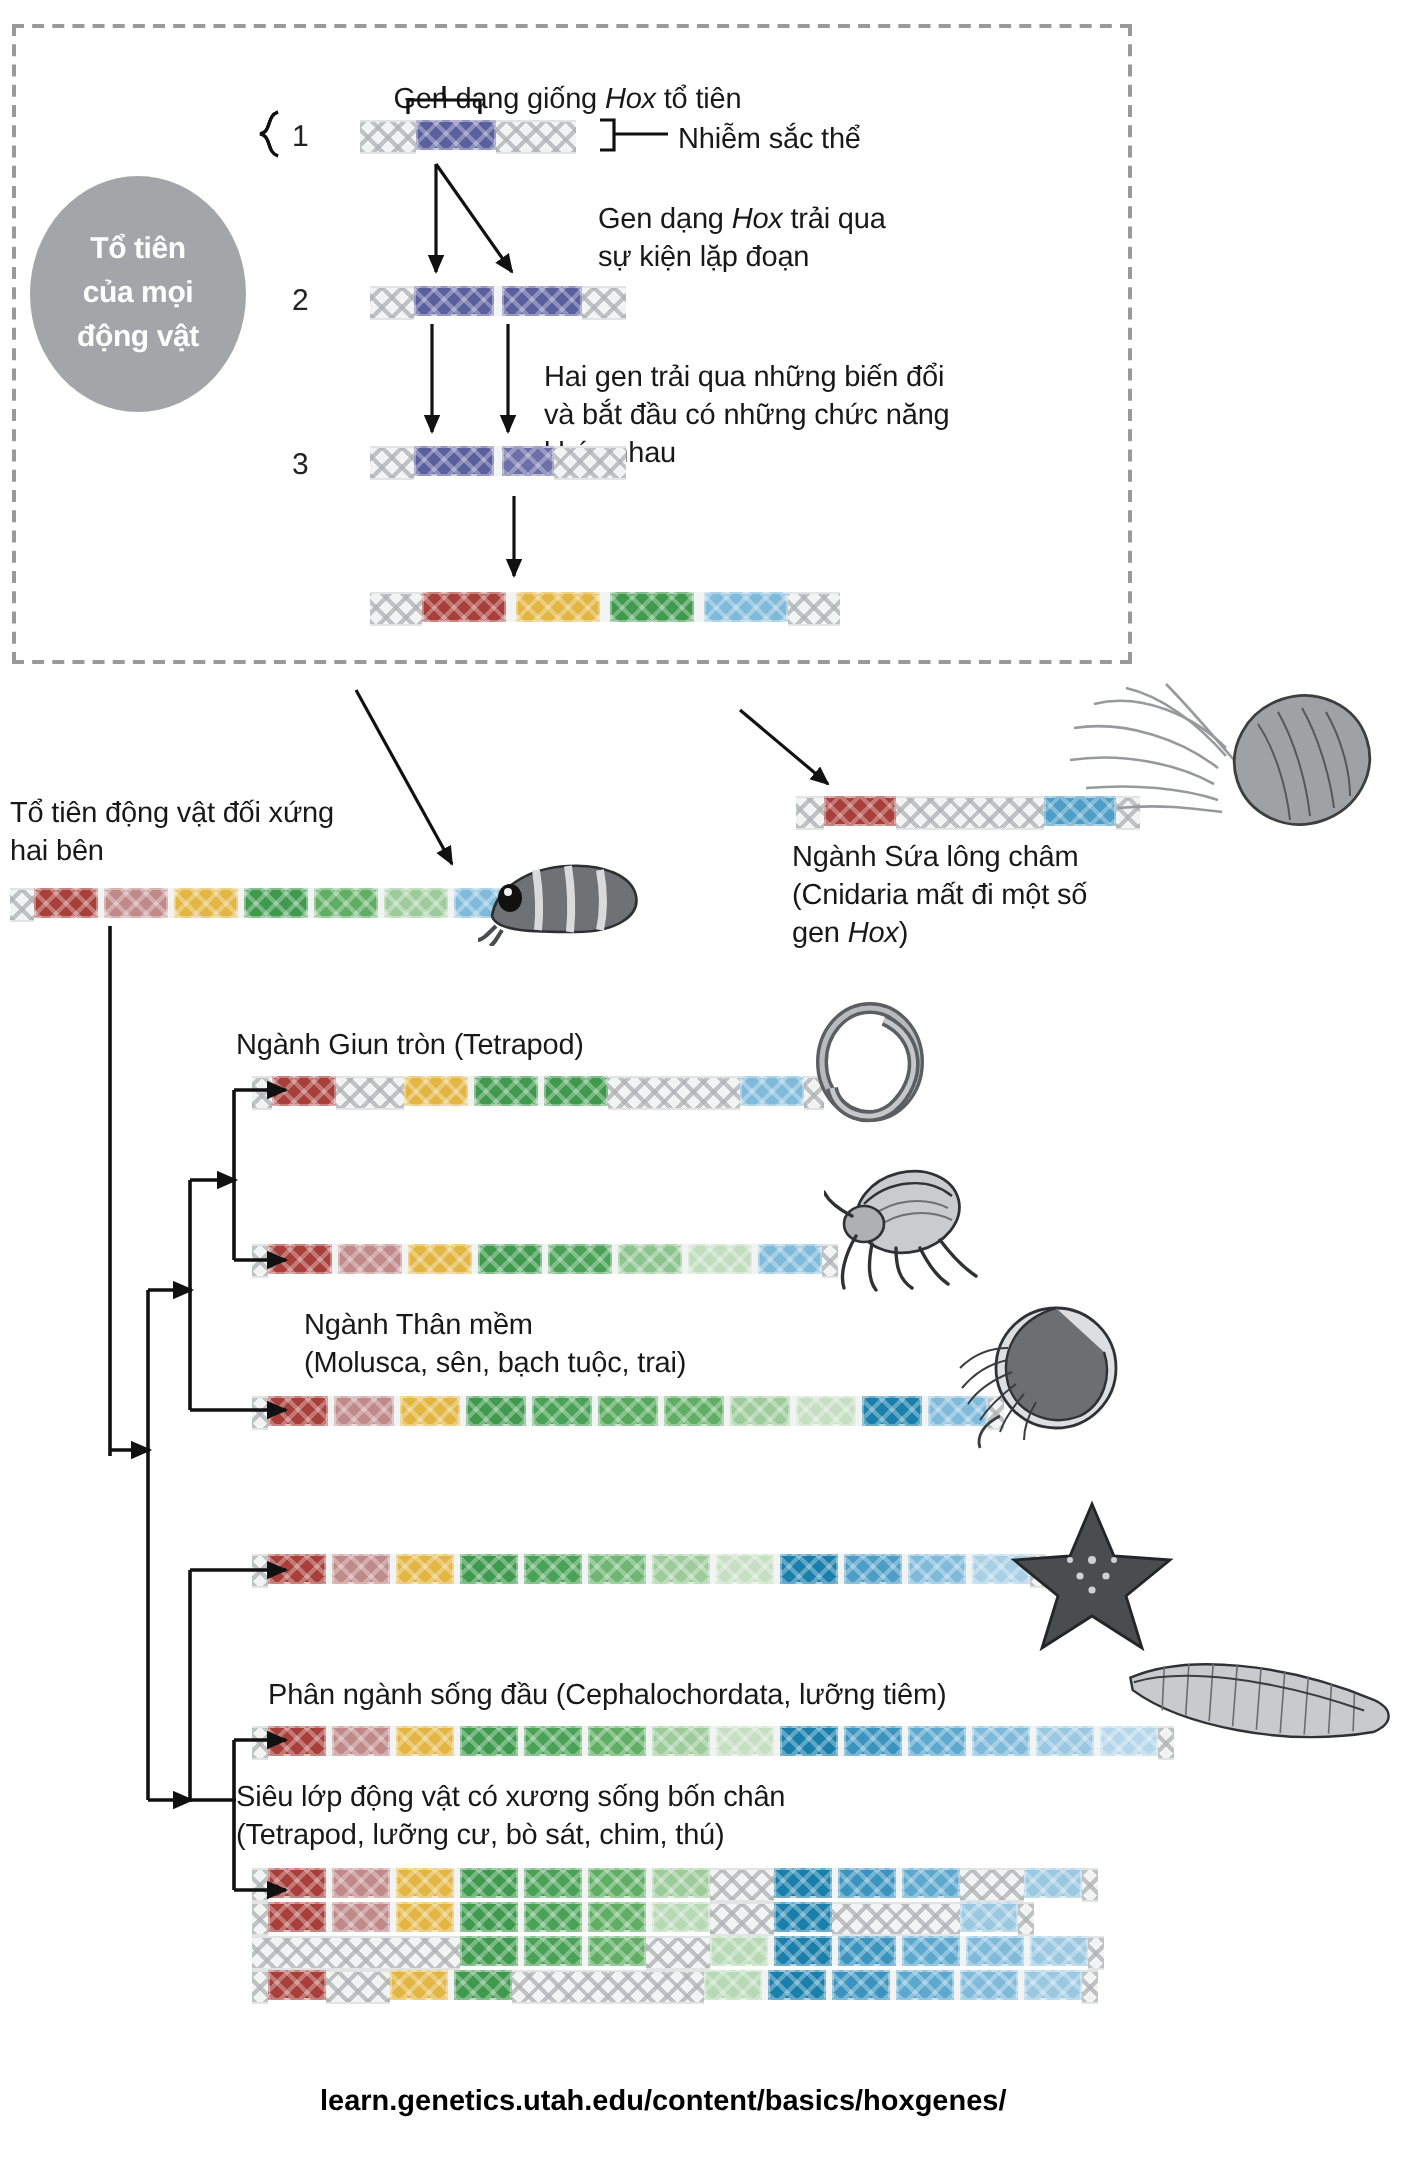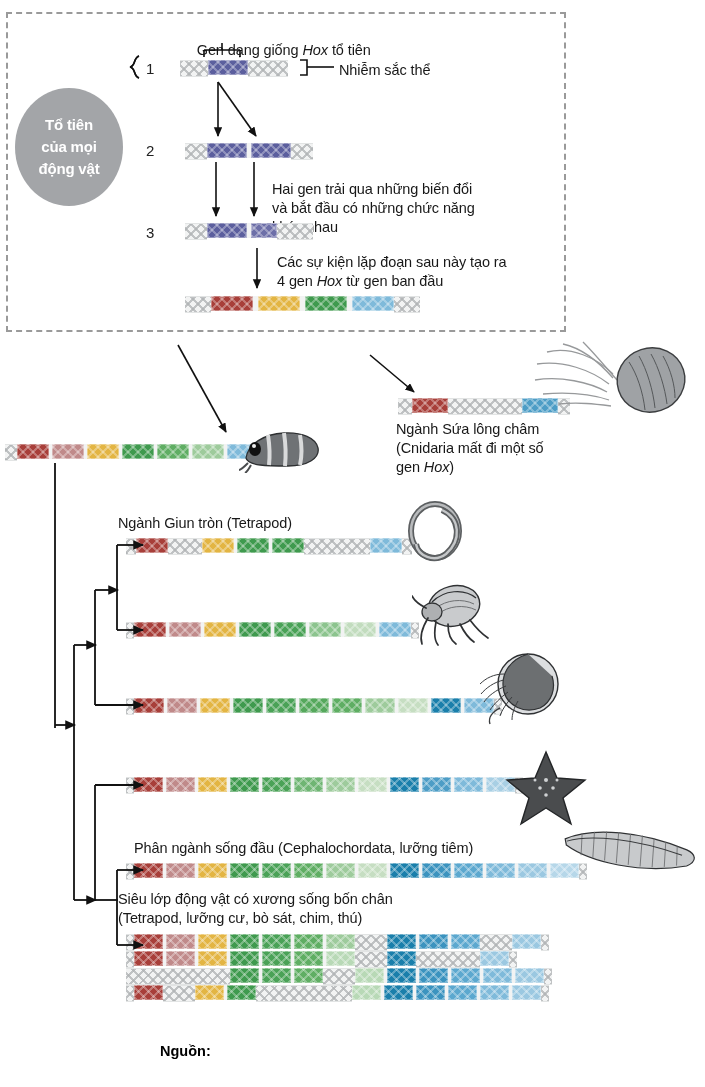--- a/index.html
+++ b/index.html
@@ -123,25 +123,25 @@
 động vật</div>
 
   <div class="num-label" style="left:146px; top:60px;">1</div>
   <div class="num-label" style="left:146px; top:142px;">2</div>
   <div class="num-label" style="left:146px; top:224px;">3</div>
 
   <div class="txt" style="left:181px; top:22px;">
     Gen dạng giống <i>Hox</i> tổ tiên
   </div>
   <div class="txt" style="left:339px; top:61px;">Nhiễm sắc thể</div>
+  <div class="txt" style="left:299px; top:101px;">Gen dạng <i>Hox</i> trải qua
+sự kiện lặp đoạn</div>
   <div class="txt" style="left:272px; top:180px;">Hai gen trải qua những biến đổi
 và bắt đầu có những chức năng
 khác nhau</div>
-  <div class="txt" style="left:277px; top:253px;">Các sự kiện lặp đoạn sau này tạo ra
-4 gen <i>Hox</i> từ gen ban đầu</div>
 
   <div class="chrom" style="left:180px; top:60px;">
       <div class="seg empty" style="width: 28px;"></div>
       <div class="seg gene" style="width: 40px; background-color: rgb(92, 95, 158);"></div>
       <div class="seg empty" style="width: 40px;"></div>
     </div>
   <div class="chrom" style="left:185px; top:143px;">
       <div class="seg empty" style="width: 22px;"></div>
       <div class="seg gene" style="width: 40px; background-color: rgb(92, 95, 158);"></div>
       <div class="seg spacer" style="width: 4px;"></div>
@@ -160,24 +160,28 @@
       <div class="seg gene" style="width: 42px; background-color: rgb(168, 63, 58);"></div>
       <div class="seg spacer" style="width: 5px;"></div>
       <div class="seg gene" style="width: 42px; background-color: rgb(227, 181, 67);"></div>
       <div class="seg spacer" style="width: 5px;"></div>
       <div class="seg gene" style="width: 42px; background-color: rgb(63, 154, 78);"></div>
       <div class="seg spacer" style="width: 5px;"></div>
       <div class="seg gene" style="width: 42px; background-color: rgb(127, 186, 218);"></div>
       <div class="seg empty" style="width: 26px;"></div>
     </div>
 
+  <div class="txt" style="left:5px; top:398px;">Tổ tiên động vật đối xứng
+hai bên</div>
   <div class="txt" style="left:396px; top:420px;">Ngành Sứa lông châm
 (Cnidaria mất đi một số
 gen <i>Hox</i>)</div>
   <div class="txt" style="left:118px; top:514px;">Ngành Giun tròn (Tetrapod)</div>
+  <div class="txt" style="left:152px; top:654px;">Ngành Thân mềm
+(Molusca, sên, bạch tuộc, trai)</div>
   <div class="txt" style="left:118px; top:890px;">Siêu lớp động vật có xương sống bốn chân
 (Tetrapod, lưỡng cư, bò sát, chim, thú)</div>
   <div class="txt" style="left:134px; top:839px;">Phân ngành sống đầu (Cephalochordata, lưỡng tiêm)</div>
 
   <div class="chrom" style="left:5px; top:444px;">
       <div class="seg empty" style="width: 12px;"></div>
       <div class="seg gene" style="width: 32px; background-color: rgb(168, 63, 58);"></div>
       <div class="seg spacer" style="width: 3px;"></div>
       <div class="seg gene" style="width: 32px; background-color: rgb(192, 138, 138);"></div>
       <div class="seg spacer" style="width: 3px;"></div>
@@ -571,18 +575,17 @@
       <path d="M95,785 L143,785" marker-end="url(#ah)"></path>
 
       <path d="M95,900 L118,900"></path>
       <path d="M117,870 L117,945"></path>
       <path d="M117,870 L143,870" marker-end="url(#ah)"></path>
       <path d="M117,945 L143,945" marker-end="url(#ah)"></path>
     </g>
   </svg>
 
   <div id="source-block">
-    <div>Nguồn:</div>
     <div>learn.genetics.utah.edu/content/basics/hoxgenes/</div>
     
   </div>
 
 </div>
 
 </body></html>

